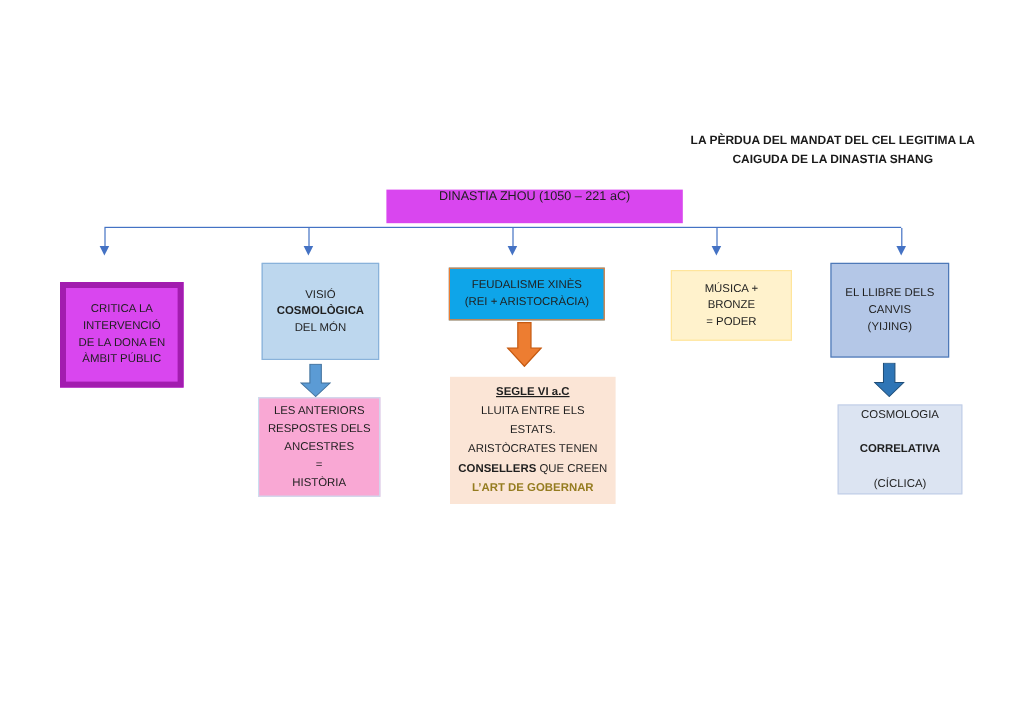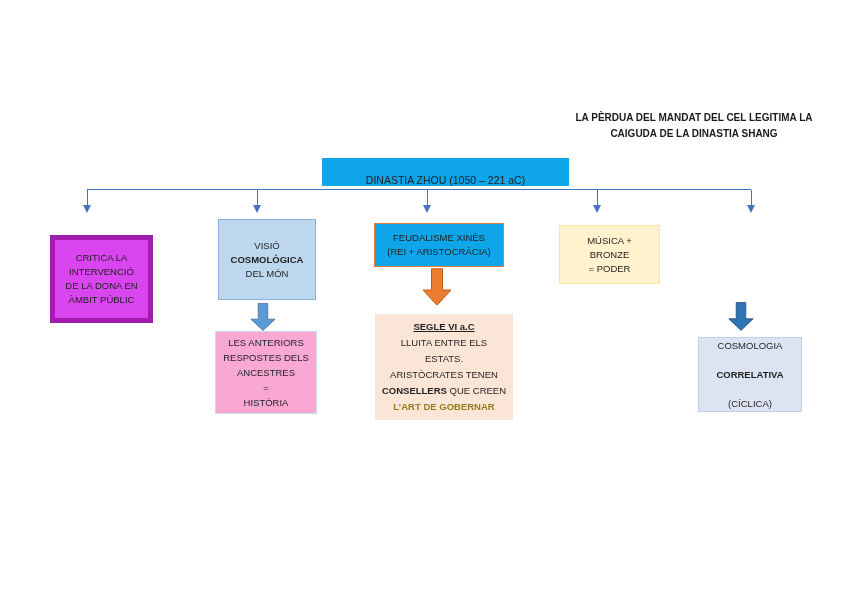--- a/index.html
+++ b/index.html
@@ -11,21 +11,21 @@
   
   #annotation {
     position:absolute; left:553px; top:63px; width:282px;
     font-size:10px; font-weight:bold; line-height:16px; text-align:center;
     color:#1a1a1a;
   }
 
   
   #root-node {
     position:absolute; left:322px; top:111px; width:247px; height:28px;
-    background:#0ea5e9; display:flex; align-items:flex-end; justify-content:center;
+    background:#d946ef; display:flex; align-items:flex-start; justify-content:center;
     font-size:10.5px;
   }
 
   
   .hline { position:absolute; left:87px; top:142px; width:664px; height:1.4px; background:#4472C4; }
   .vstub { position:absolute; top:143px; height:16px; width:1.4px; background:#4472C4; }
   .arrowhead {
     position:absolute; top:158px; width:0; height:0;
     border-left:4.5px solid transparent; border-right:4.5px solid transparent;
     border-top:8px solid #4472C4;
@@ -99,20 +99,25 @@
     <div class="ln">FEUDALISME XINÈS</div>
     <div class="ln">(REI + ARISTOCRÀCIA)</div>
   </div>
 
   <div class="node" id="node-musica">
     <div class="ln">MÚSICA +</div>
     <div class="ln">BRONZE</div>
     <div class="ln">= PODER</div>
   </div>
 
+  <div class="node" id="node-llibre">
+    <div class="ln">EL LLIBRE DELS</div>
+    <div class="ln">CANVIS</div>
+    <div class="ln">(YIJING)</div>
+  </div>
 
   <svg id="arrow-orange" class="block-arrow" width="30" height="38" viewBox="0 0 30 38">
     <polygon points="15,37.2 1,22 9.5,22 9.5,0.8 20.5,0.8 20.5,22 29,22" fill="#ED7D31" stroke="#C55A11" stroke-width="1"></polygon>
   </svg>
 
   <svg id="arrow-blue-left" class="block-arrow" width="26" height="28" viewBox="0 0 30 38" preserveAspectRatio="none">
     <polygon points="15,37.2 1,22 9.5,22 9.5,0.8 20.5,0.8 20.5,22 29,22" fill="#5B9BD5" stroke="#41719C" stroke-width="1"></polygon>
   </svg>
 
   <svg id="arrow-blue-right" class="block-arrow" width="26" height="29" viewBox="0 0 30 38" preserveAspectRatio="none">

